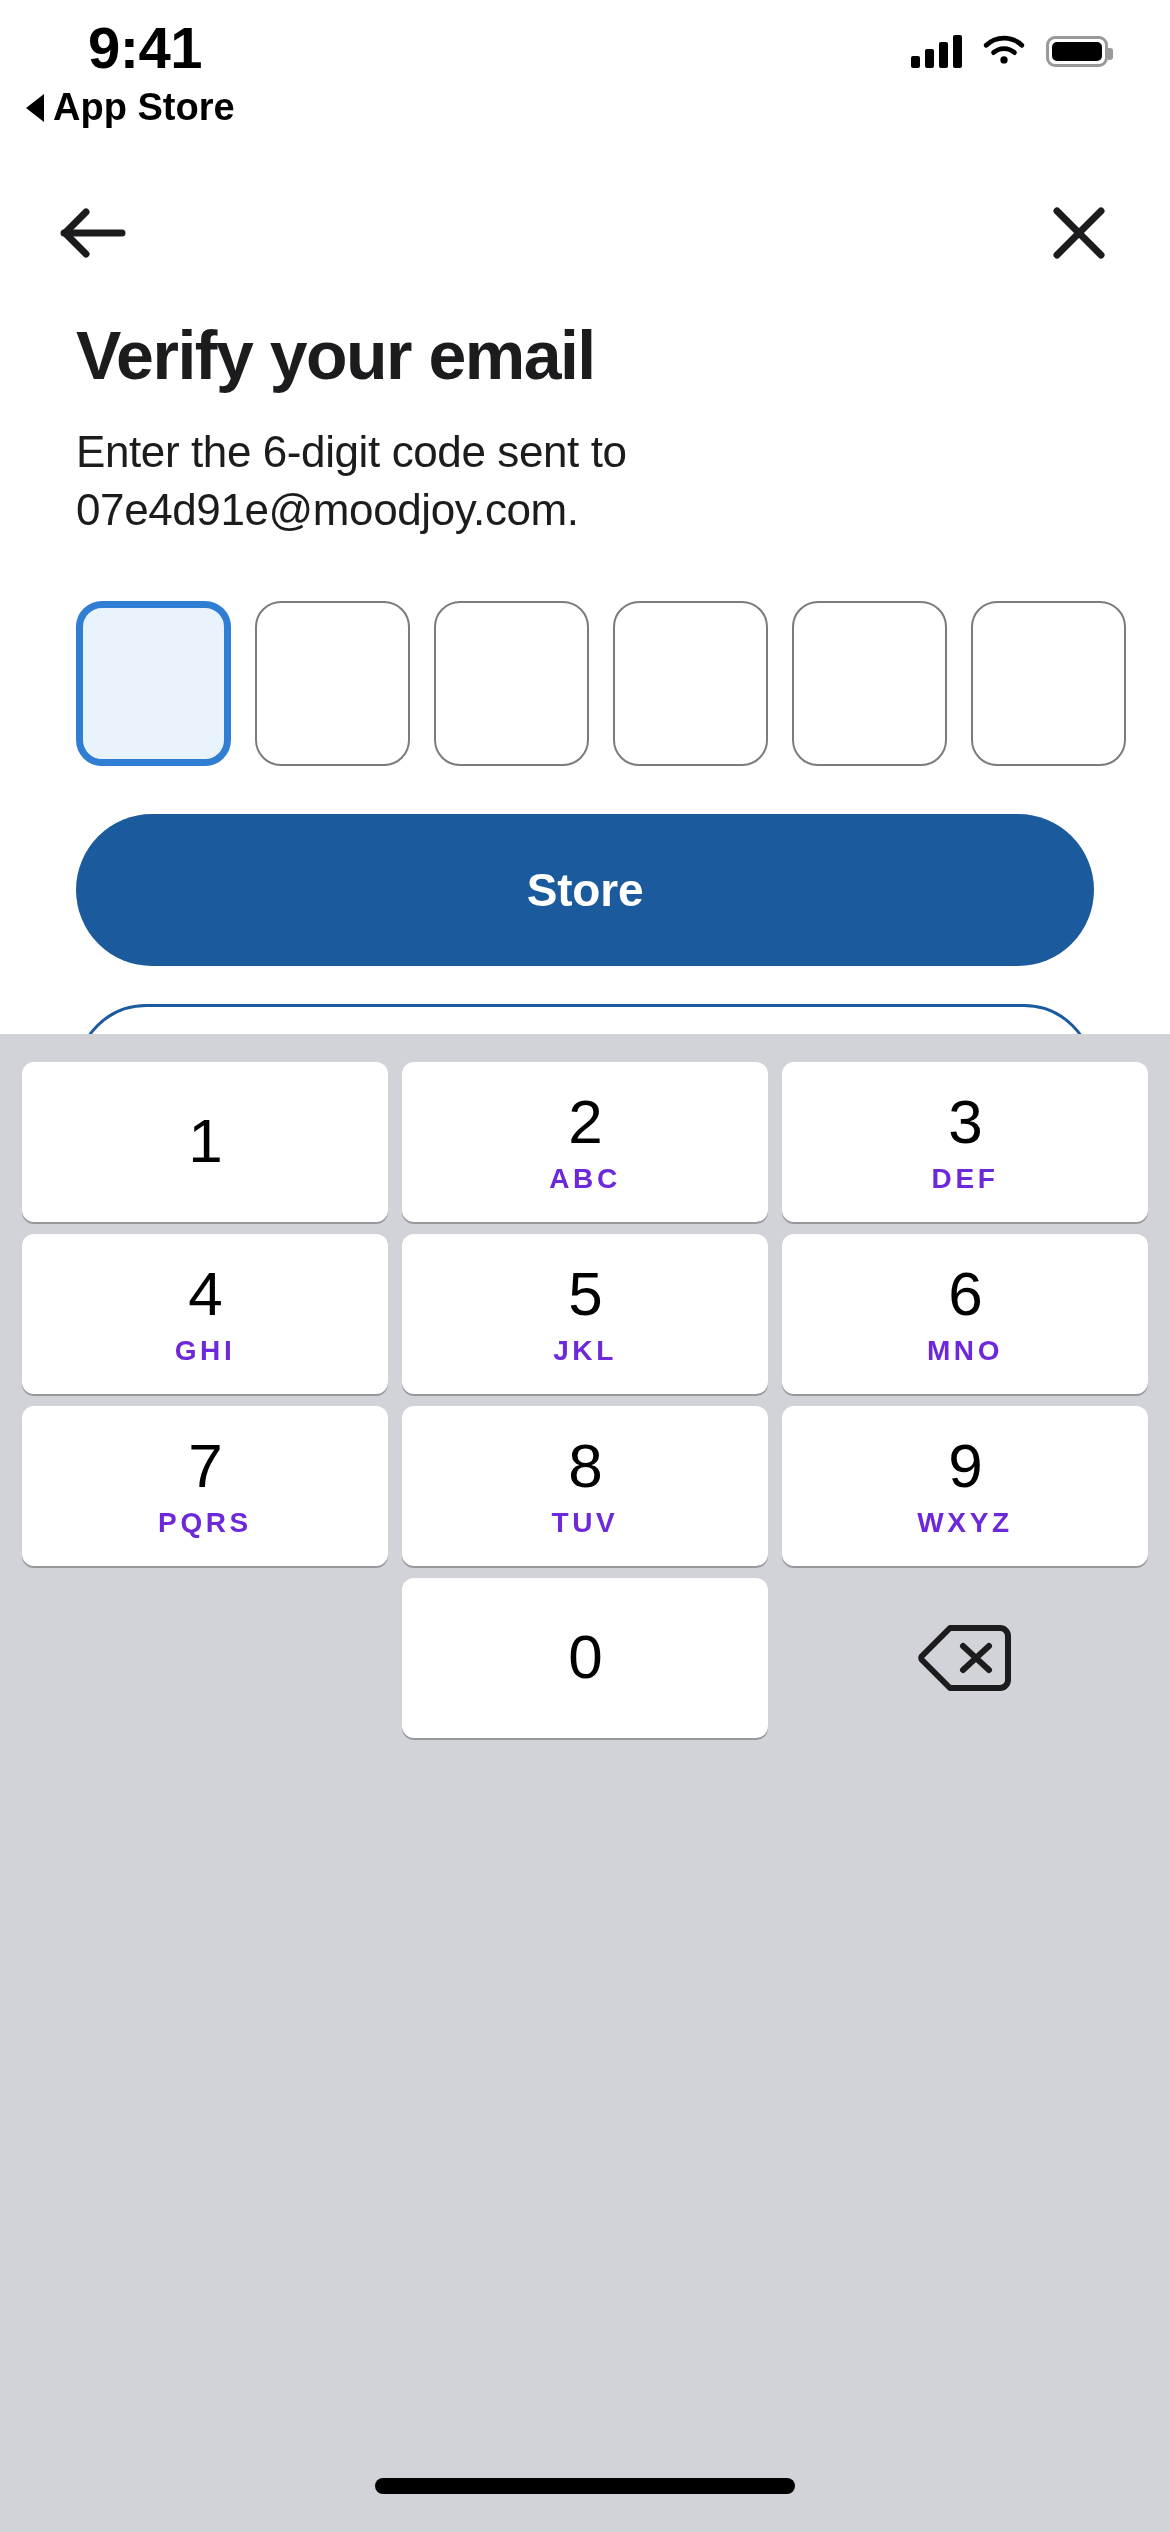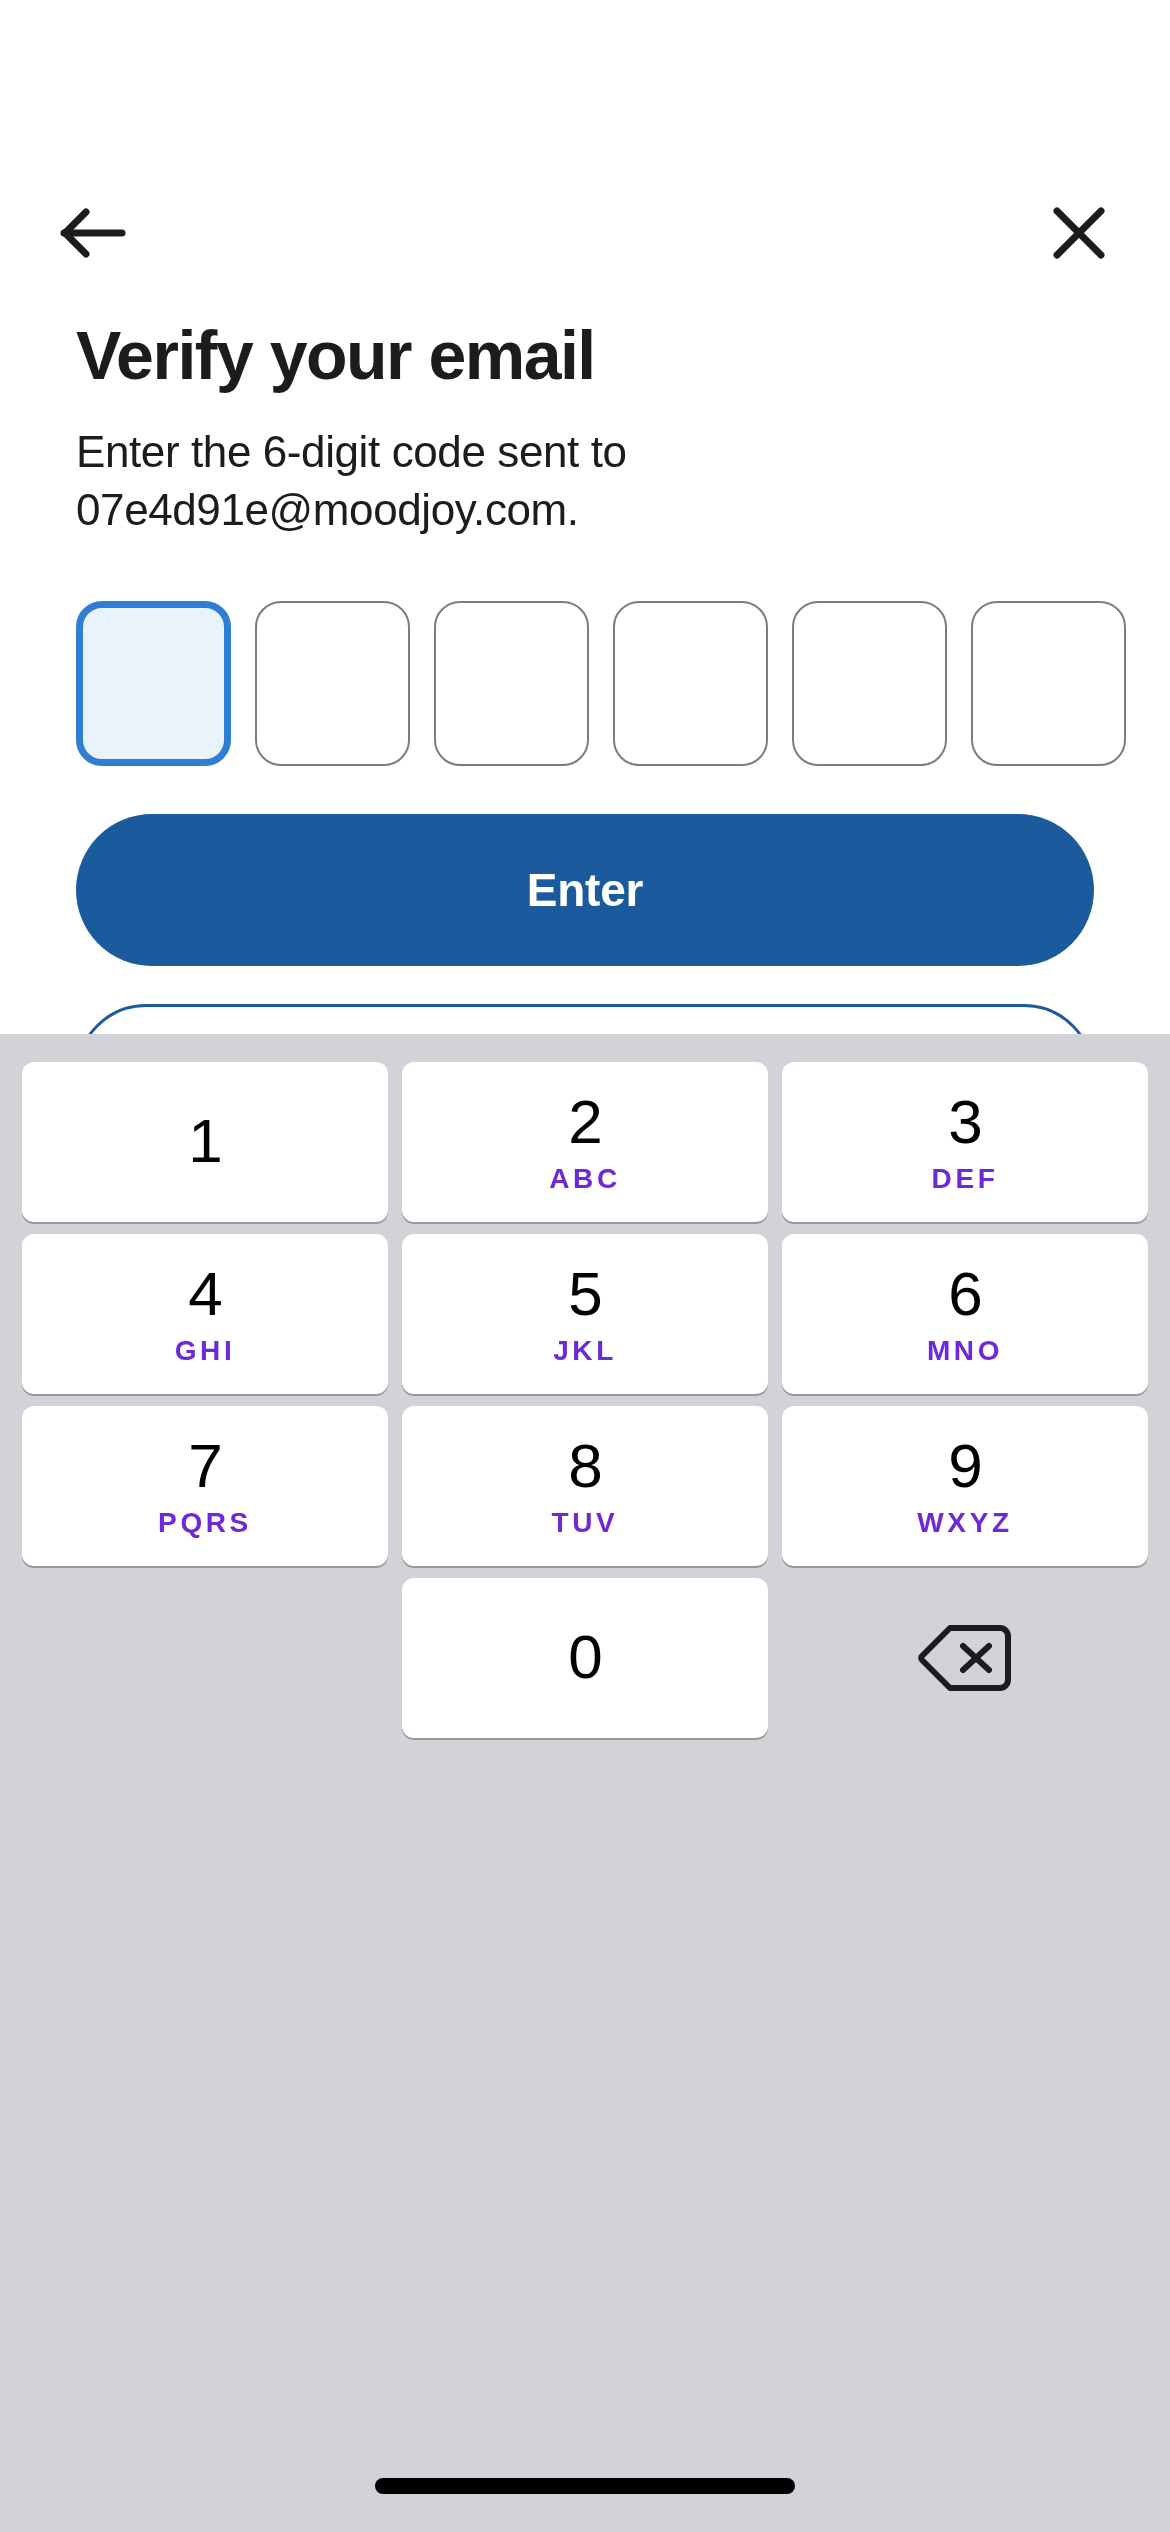--- a/index.html
+++ b/index.html
@@ -182,20 +182,43 @@
     bottom:38px;
     width:420px; height:16px;
     border-radius:10px; background:#000;
   }
 </style>
 </head>
 <body>
 
 <div class="phone">
 
+  <div class="status-bar">
+    <div class="status-time">9:41</div>
+    <div class="status-right">
+      <div class="sig-bars">
+        <i></i>
+          <i></i>
+          <i></i>
+          <i></i>
+      </div>
+      <svg class="wifi-ic" viewBox="0 0 24 18">
+        <path d="M12 15.6a2 2 0 100-4 2 2 0 000 4z" fill="#000"></path>
+        <path d="M6.3 9.6a8.4 8.4 0 0111.4 0" stroke="#000" stroke-width="2.6" fill="none" stroke-linecap="round"></path>
+        <path d="M2.3 5.6a14 14 0 0119.4 0" stroke="#000" stroke-width="2.6" fill="none" stroke-linecap="round"></path>
+      </svg>
+      <div class="batt">
+          <i></i>
+        </div>
+    </div>
+    <div class="back-to-app">
+      <span class="tri-left"></span>
+      <span>App Store</span>
+    </div>
+  </div>
 
   <div class="nav-bar">
     <div class="nav-back">
       <svg width="70" height="54" viewBox="0 0 70 54">
         <path d="M4 27h58" stroke="#1c1c1e" stroke-width="7" stroke-linecap="round"></path>
         <path d="M26 6L5 27l21 21" stroke="#1c1c1e" stroke-width="7" fill="none" stroke-linecap="round" stroke-linejoin="round"></path>
       </svg>
     </div>
     <div class="nav-close">
       <svg width="56" height="56" viewBox="0 0 56 56">
@@ -210,21 +233,21 @@
 
     <div class="otp-row">
       <div class="otp-box focused"></div>
       <div class="otp-box"></div>
       <div class="otp-box"></div>
       <div class="otp-box"></div>
       <div class="otp-box"></div>
       <div class="otp-box"></div>
     </div>
 
-    <button class="btn-primary">Enter</button>
+    <button class="btn-primary">Store</button>
     <button class="btn-secondary">Send new code</button>
   </div>
 
   <div class="touch-dot"></div>
 
   <div class="keyboard">
     <div class="kb-rows">
       <div class="kb-row">
         <div class="key no-letters">
           <span class="num">1</span>

